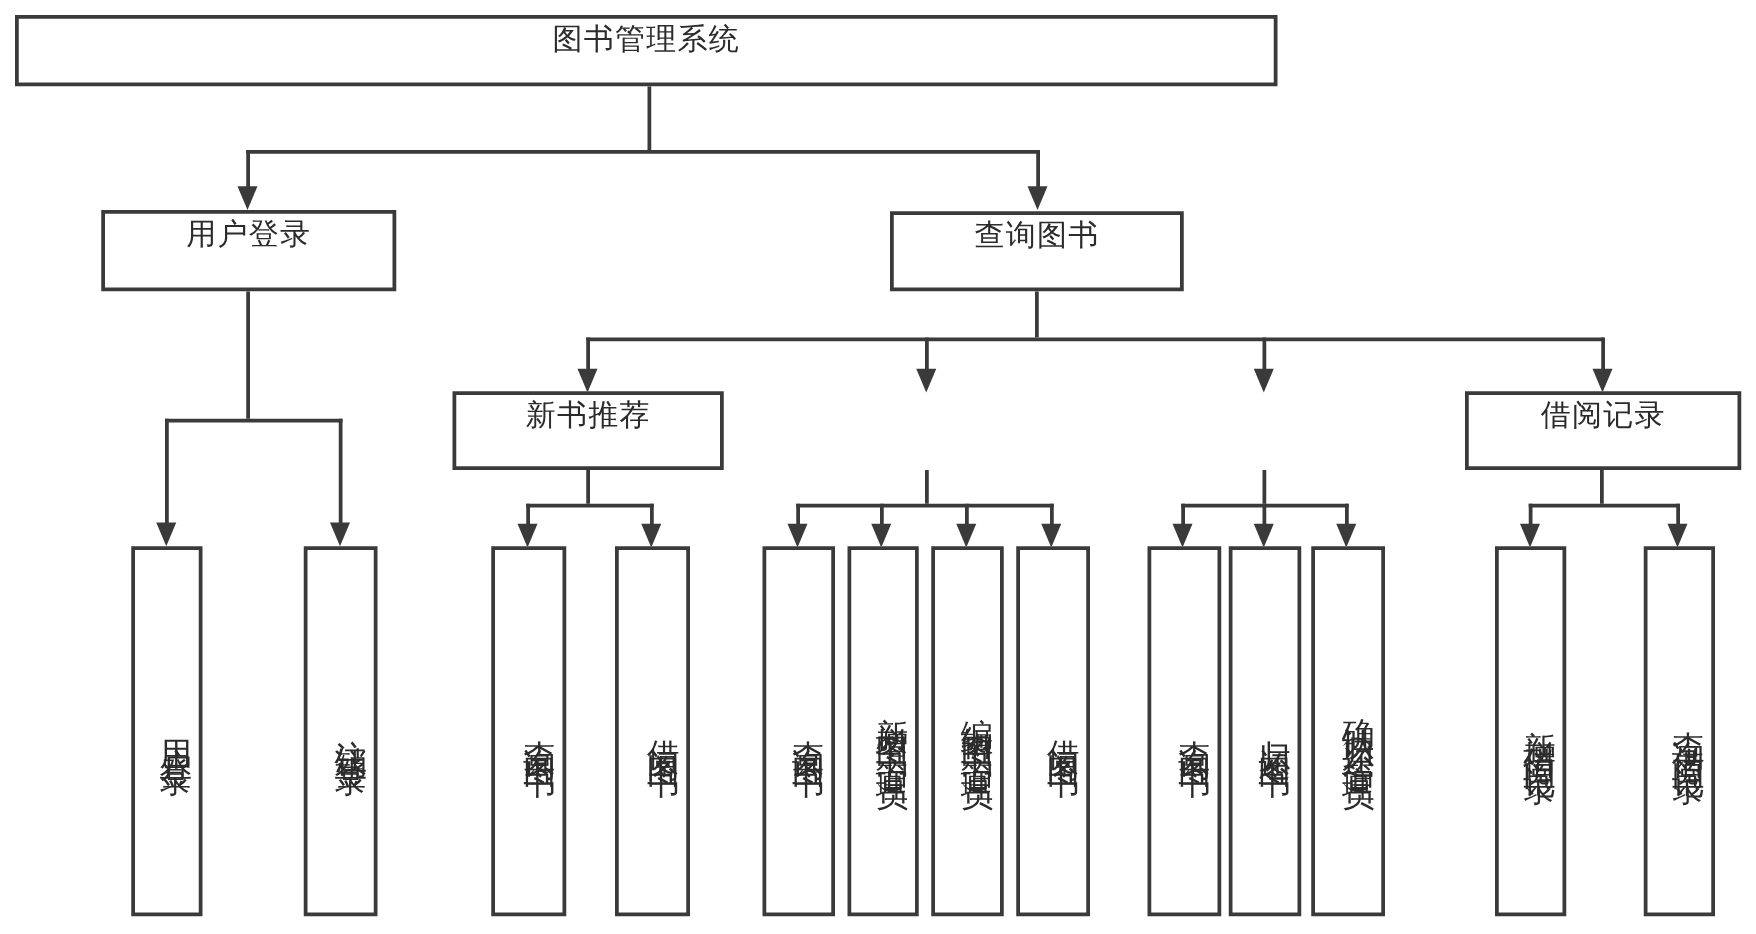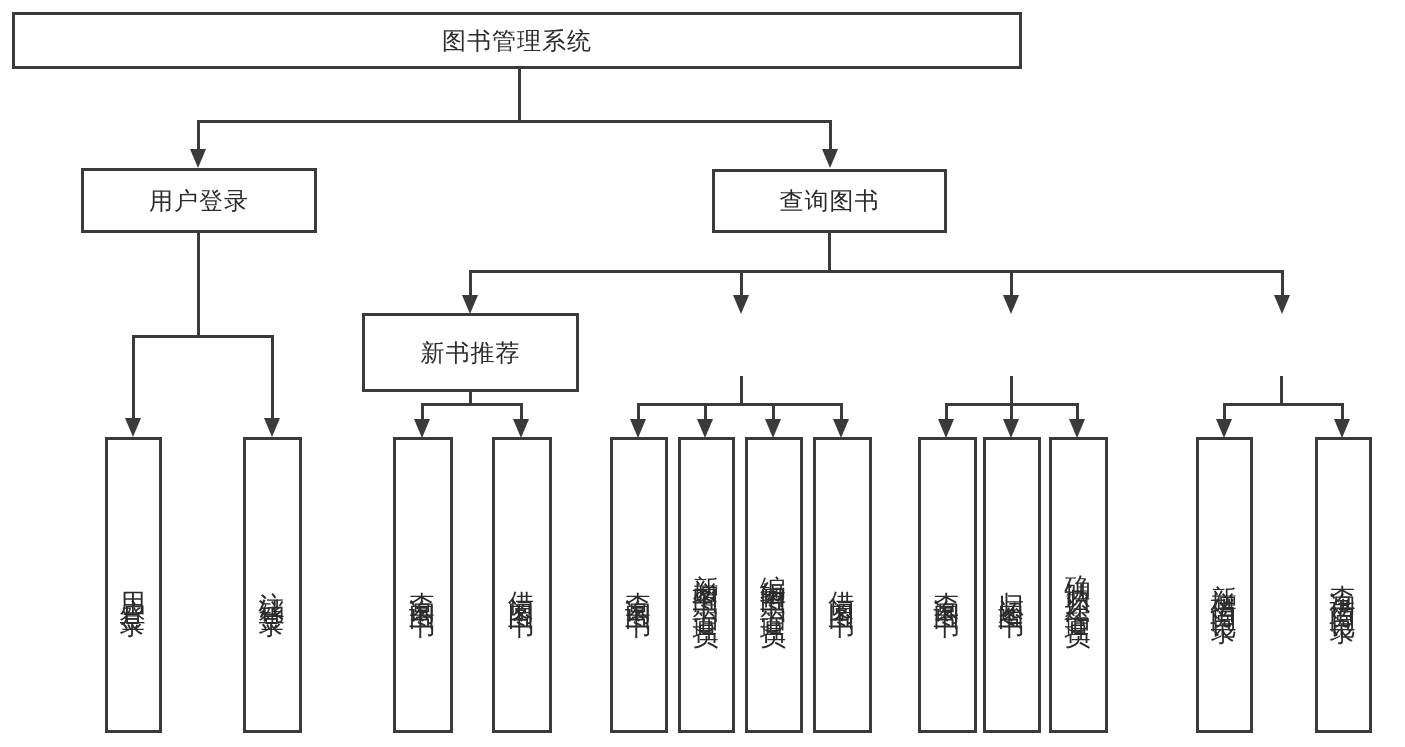--- a/index.html
+++ b/index.html
@@ -1,21 +1,21 @@
 <!DOCTYPE html>
 <html style="--line: #3a3a3a; --text: #2b2b2b; --watermark: #b0b0b0; --bg: #ffffff;"><head>
 <meta charset="utf-8">
 <style>
   html,body{margin:0;padding:0;background:#fff;}
   body{width:1405px;height:747px;overflow:hidden;font-family:"Liberation Sans","DejaVu Sans",sans-serif;}
   .canvas{position:relative;width:1405px;height:747px;background:var(--bg,#ffffff);}
   .node{
     position:absolute;box-sizing:border-box;background:#fff;
     border:3px solid var(--line,#3a3a3a);
-    display:flex;align-items:center;justify-content:center;
+    display:flex;align-items:flex-start;justify-content:center;
     color:var(--text,#2b2b2b);
   }
   .node.h{font-size:24px;letter-spacing:1px;}
   .node.v{
     font-size:26px;letter-spacing:7px;
     writing-mode:vertical-rl;text-orientation:mixed;
   }
   .hline{position:absolute;height:3px;background:var(--line,#3a3a3a);}
   .vline{position:absolute;width:3px;background:var(--line,#3a3a3a);}
   .arrow{
@@ -96,22 +96,25 @@
     <span>图书管理系统</span>
   </div>
 
   <div class="node h" style="left:81px;top:168px;width:236px;height:65px">
     <span>用户登录</span>
   </div>
   <div class="node h" style="left:712px;top:169px;width:235px;height:64px">
     <span>查询图书</span>
   </div>
 
-  <div class="node h" style="left:362px;top:313px;width:217px;height:79px">
+  <div class="node h" style="left:362px;top:313px;width:217px;height:63px">
     <span>新书推荐</span>
+  </div>
+  <div class="node h" style="left:1172px;top:313px;width:221px;height:63px">
+    <span>借阅记录</span>
   </div>
 
   <div class="node v" style="left:105px;top:437px;width:57px;height:296px">
     <span>用户登录</span>
   </div>
   <div class="node v" style="left:243px;top:437px;width:59px;height:296px">
     <span>注销登录</span>
   </div>
 
   <div class="node v" style="left:393px;top:437px;width:60px;height:296px">

